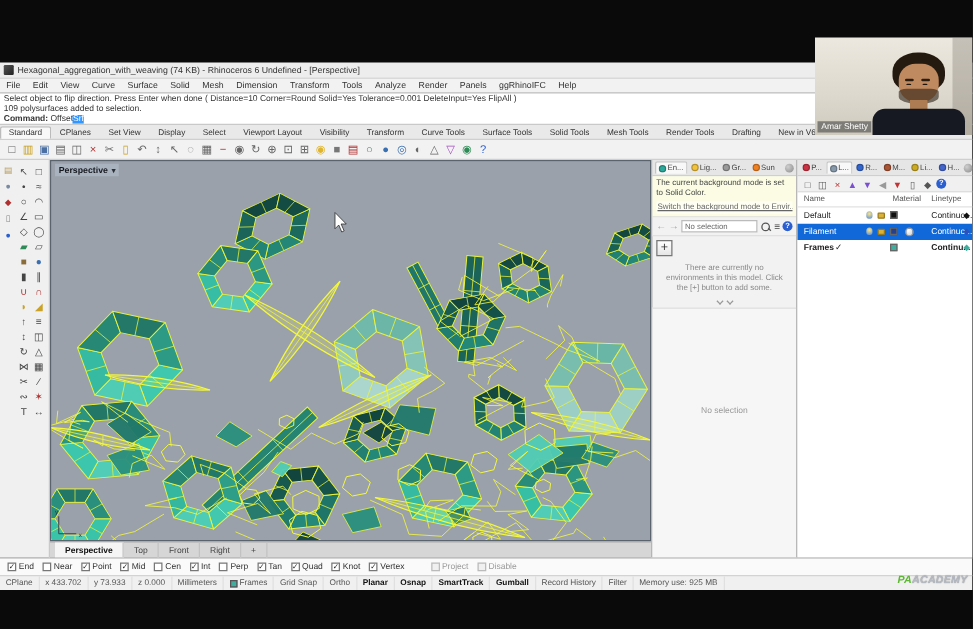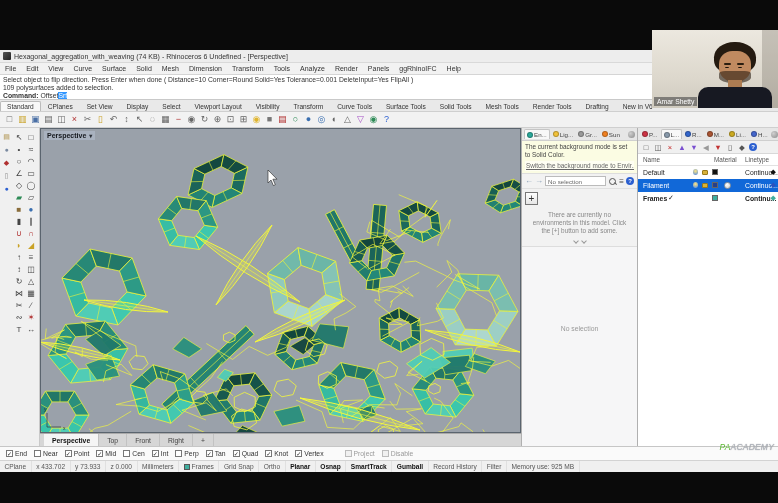--- a/index.html
+++ b/index.html
@@ -93,21 +93,21 @@
 .cb{width:7px;height:7px;border:1px solid #777;background:#fff;font-size:6px;line-height:6px;text-align:center;color:#222;flex:none}
 .cb-label{font-size:6.8px;color:#333}
 .snap.dis .cb{border-color:#bbb;background:#f0f0f0}
 .snap.dis .cb-label{color:#9a9a9a}
 .snap.gap{margin-left:14px}
 
 .statusrow{left:0;top:460px;width:778px;height:12px;background:#f0f0f0;border-top:1px solid #d3d3d3;display:flex;align-items:center;padding-right:84px;overflow:hidden}
 .st-cell{padding:0 4.5px;font-size:6.6px;color:#555;white-space:nowrap;border-right:1px solid #e0e0e0;display:flex;align-items:center;gap:2px;height:100%}
 .st-cell.b{color:#111;font-weight:bold}
 .st-swatch{width:6px;height:6px;background:#3fae9e;border:0.5px solid #555;flex:none}
-.logo{top:440px;right:4px;height:12px;display:flex;align-items:flex-end;font-style:italic;font-weight:normal;font-size:8.5px;letter-spacing:0.2px}
+.logo{top:458px;right:4px;height:12px;display:flex;align-items:flex-start;font-style:italic;font-weight:bold;font-size:8.5px;letter-spacing:0.2px}
 .lpa{color:#5cb832}
 .lac{color:#b4b9c2;text-shadow:0 0 1px #888}
 
 .webcam{left:652px;top:30px;width:126px;height:78px;background:linear-gradient(180deg,#ece8df 0%,#ddd8cd 60%,#cfcabe 100%);overflow:hidden;z-index:10}
 .wc-shade{position:absolute;right:0;top:0;width:16px;height:100%;background:rgba(110,104,94,.30)}
 .wc-hair{position:absolute;left:62px;top:12px;width:42px;height:32px;background:#241a10;border-radius:48% 48% 42% 42%}
 .wc-face{position:absolute;left:67px;top:21px;width:32px;height:31px;background:#c08a60;border-radius:42% 42% 46% 46%}
 .wc-brow{position:absolute;width:7px;height:1.6px;background:#2a1d10;border-radius:1px}
 .b1{left:72px;top:33px}.b2{left:85px;top:33px}
 .wc-eye{position:absolute;width:4px;height:1.8px;background:#1d140c;border-radius:50%}

